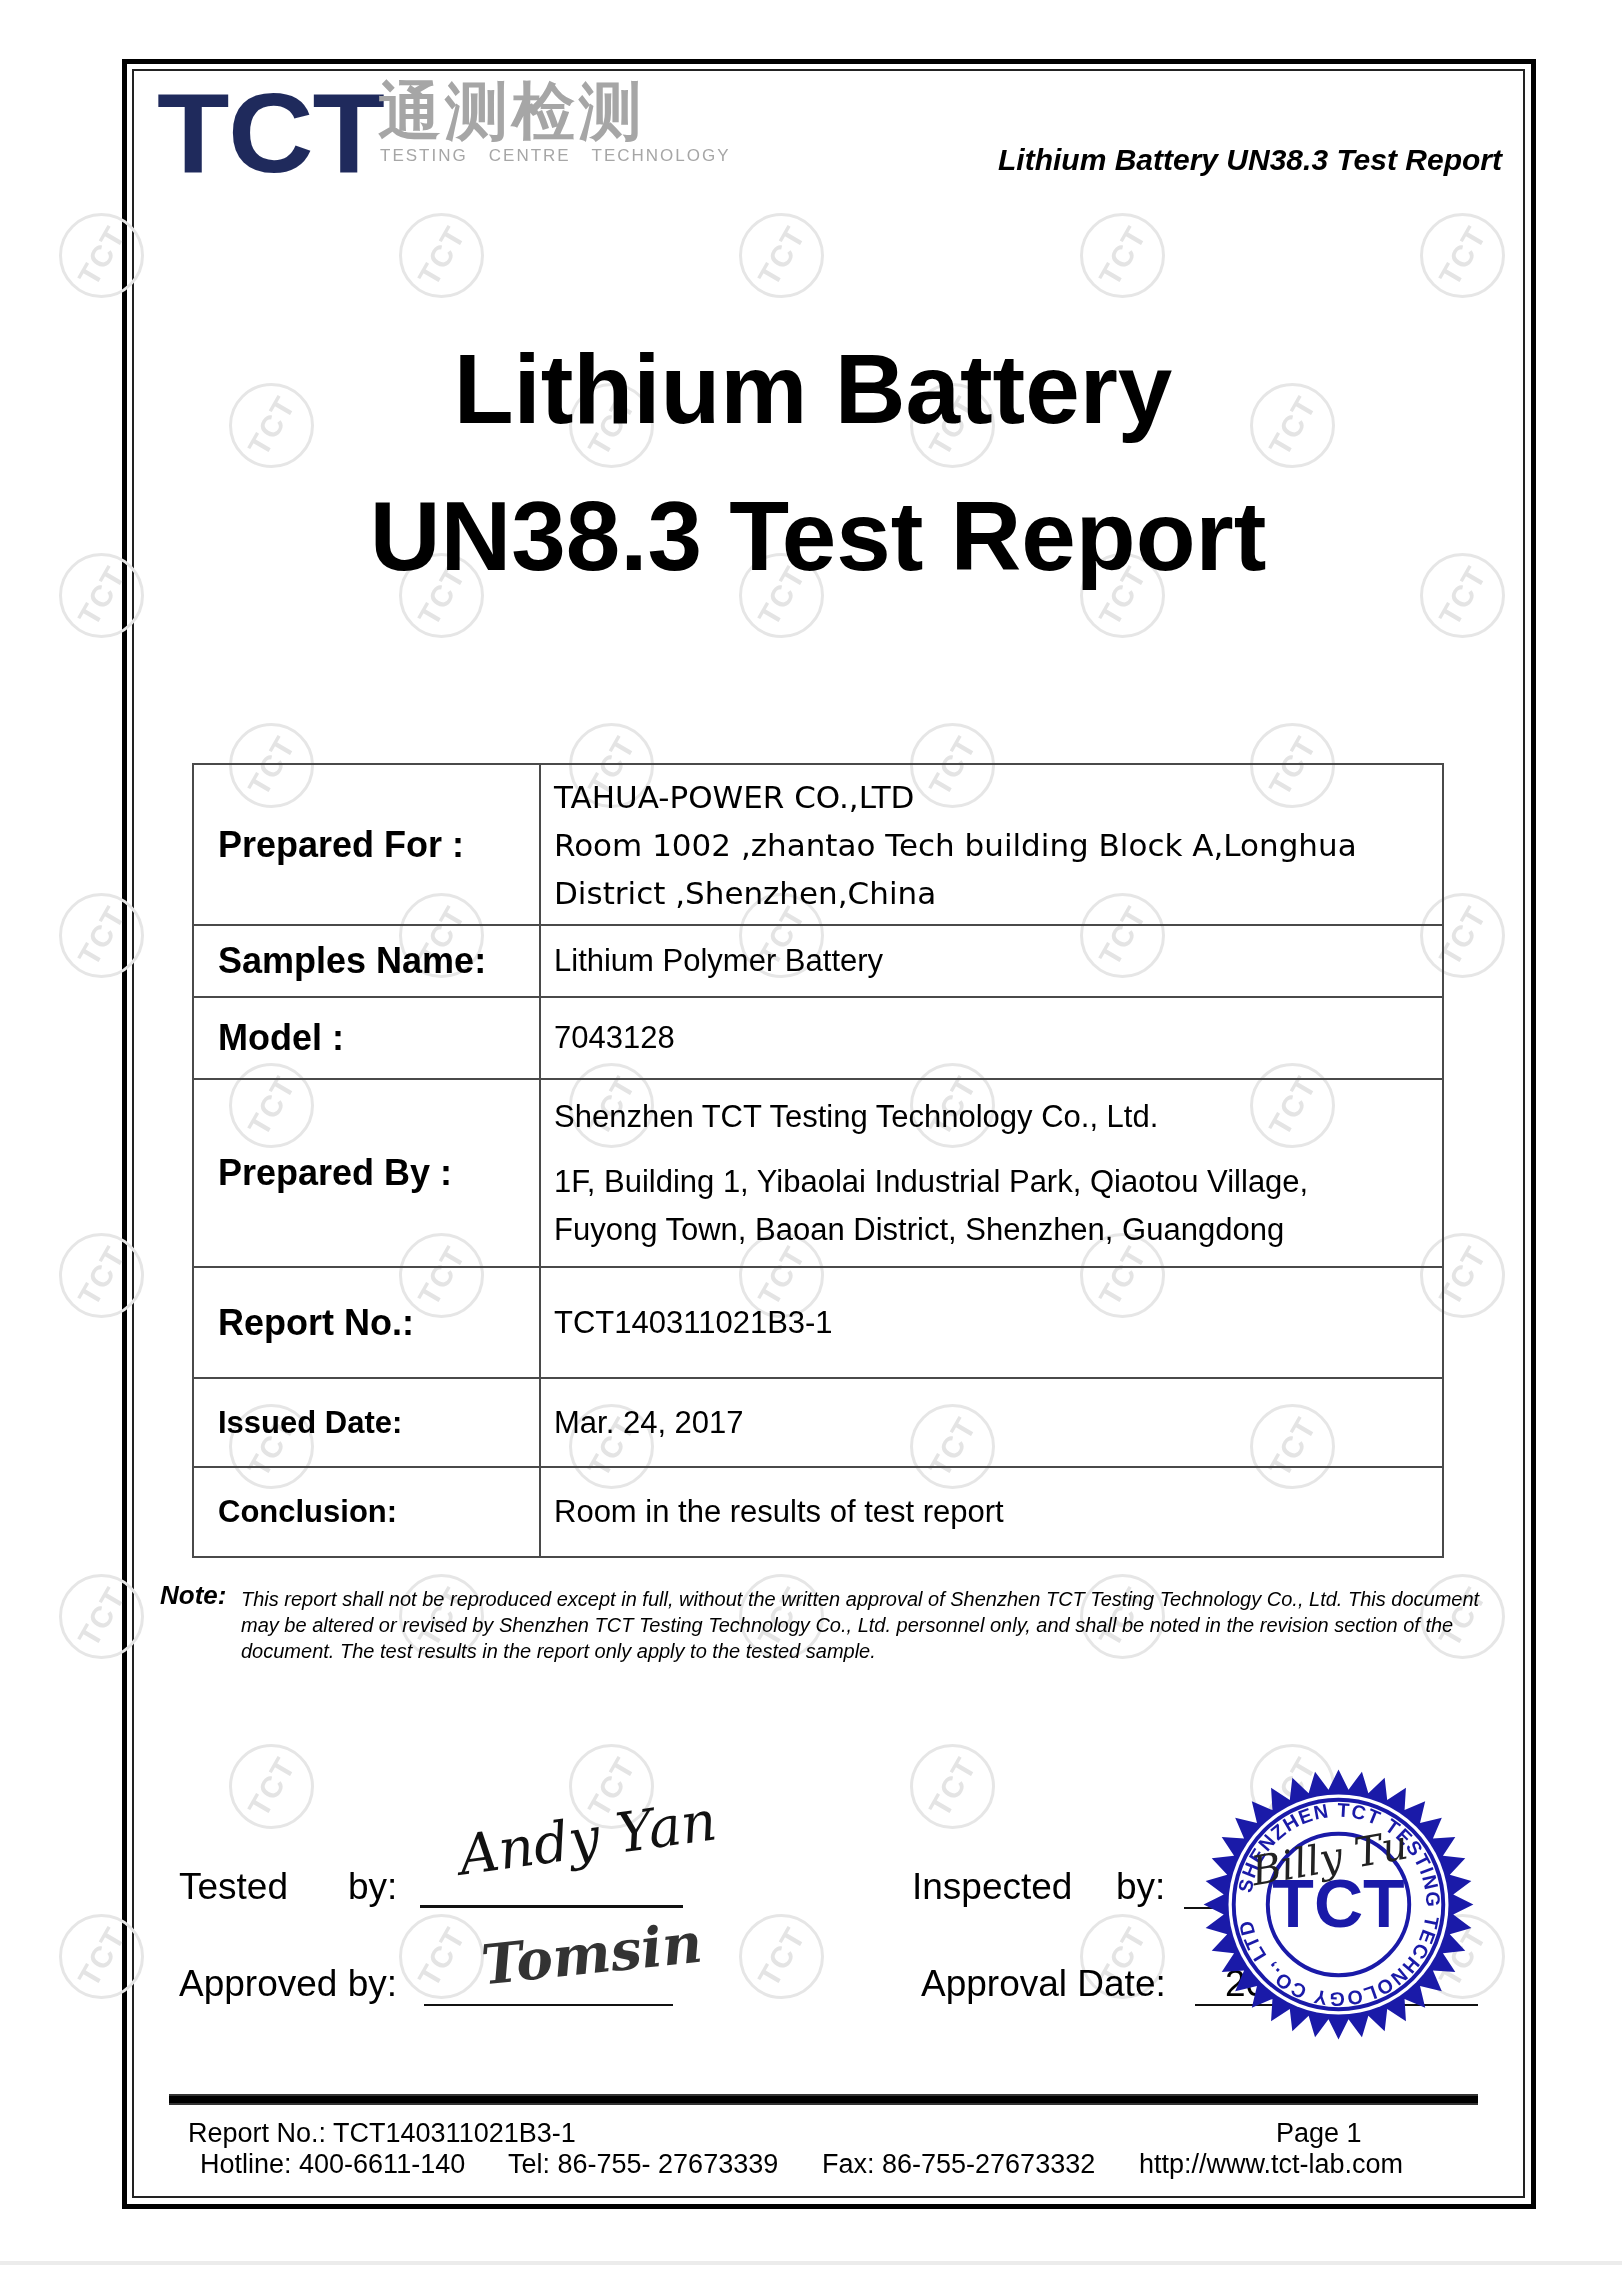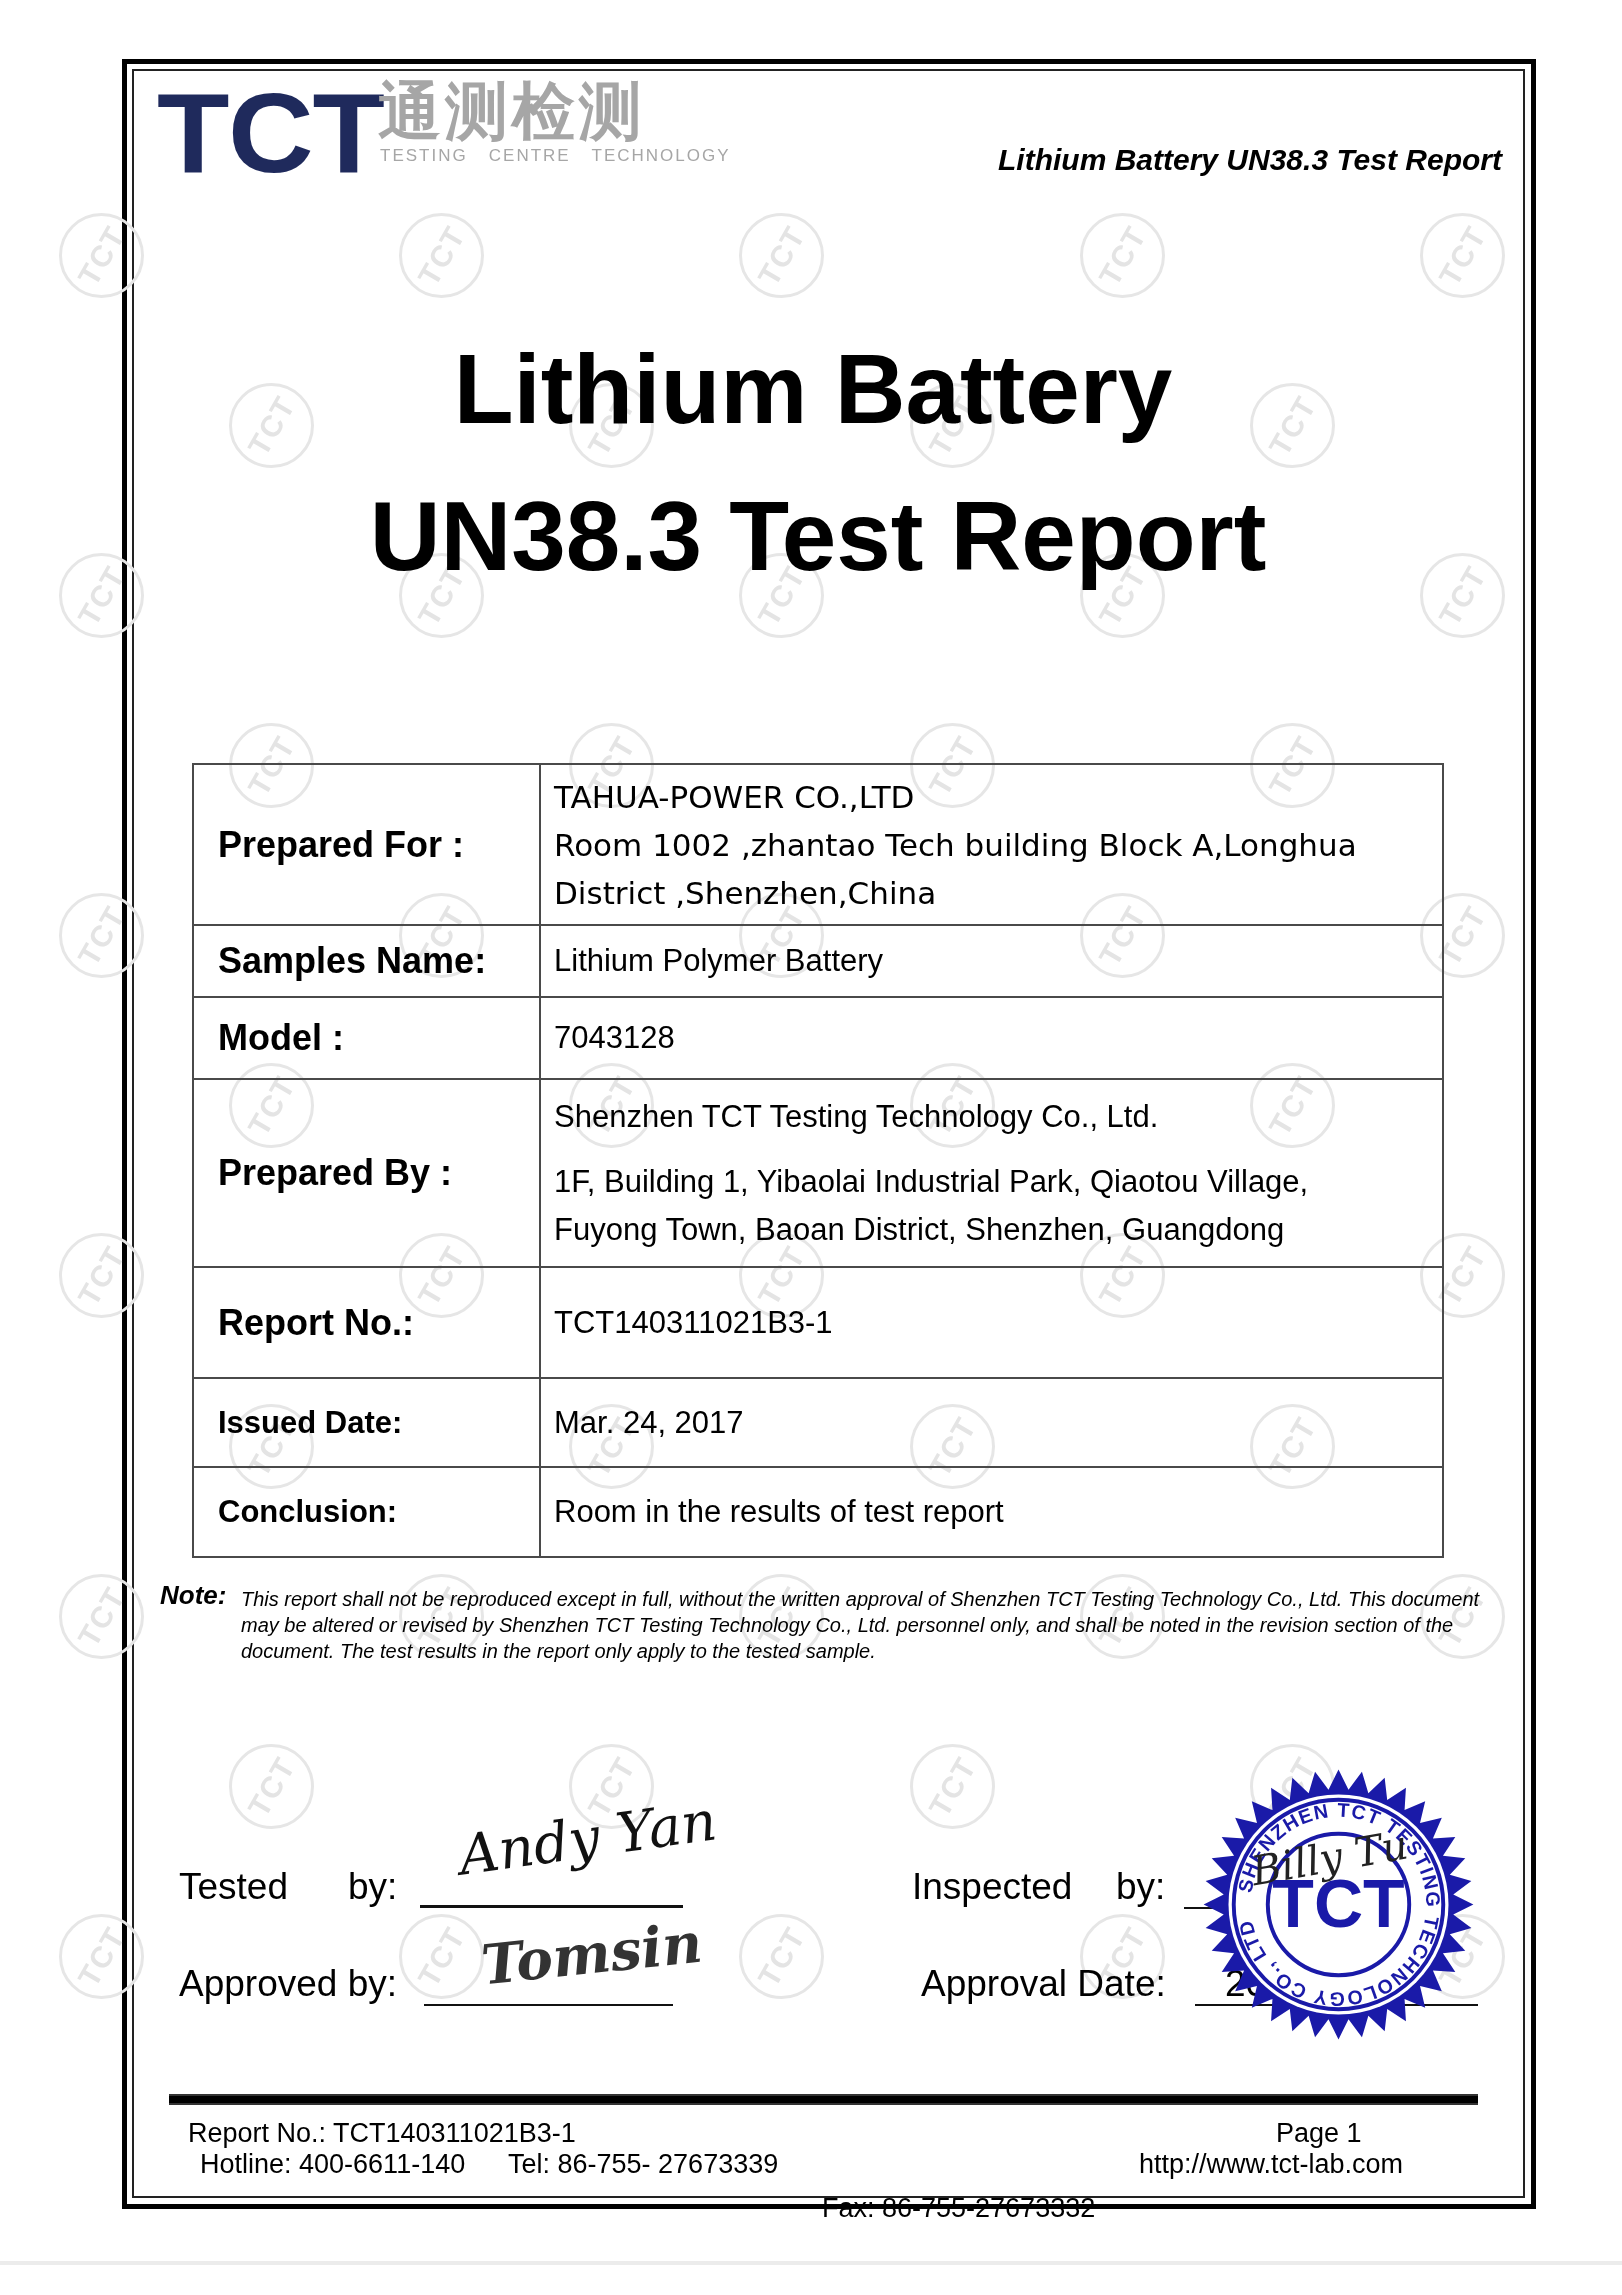--- a/index.html
+++ b/index.html
@@ -282,17 +282,17 @@
   </text>
   <text x="210" y="245" text-anchor="middle" font-family="Liberation Sans, sans-serif" font-size="104" font-weight="bold" fill="#1a1aa8">TCT</text>
   <text x="200" y="160" text-anchor="middle" font-family="DejaVu Serif, serif" font-style="italic" font-size="62" fill="#222" transform="rotate(-10 200 160)">Billy Tu</text>
 </svg>
 
 <div class="abs footer-rule"></div>
 <div class="abs footer-text" style="left:188px;top:2118px;">Report No.: TCT140311021B3-1</div>
 <div class="abs footer-text" style="left:1276px;top:2118px;">Page 1</div>
 <div class="abs footer-text" style="left:200px;top:2149px;">Hotline: 400-6611-140</div>
 <div class="abs footer-text" style="left:508px;top:2149px;">Tel: 86-755- 27673339</div>
-<div class="abs footer-text" style="left:822px;top:2149px;margin-top:44px;">Fax: 86-755-27673332</div>
+<div class="abs footer-text" style="left:822px;top:2149px;">Fax: 86-755-27673332</div>
 <div class="abs footer-text" style="left:1139px;top:2149px;">http://www.tct-lab.com</div>
 
 <div class="abs bottom-grey"></div>
 
 
 </body></html>

